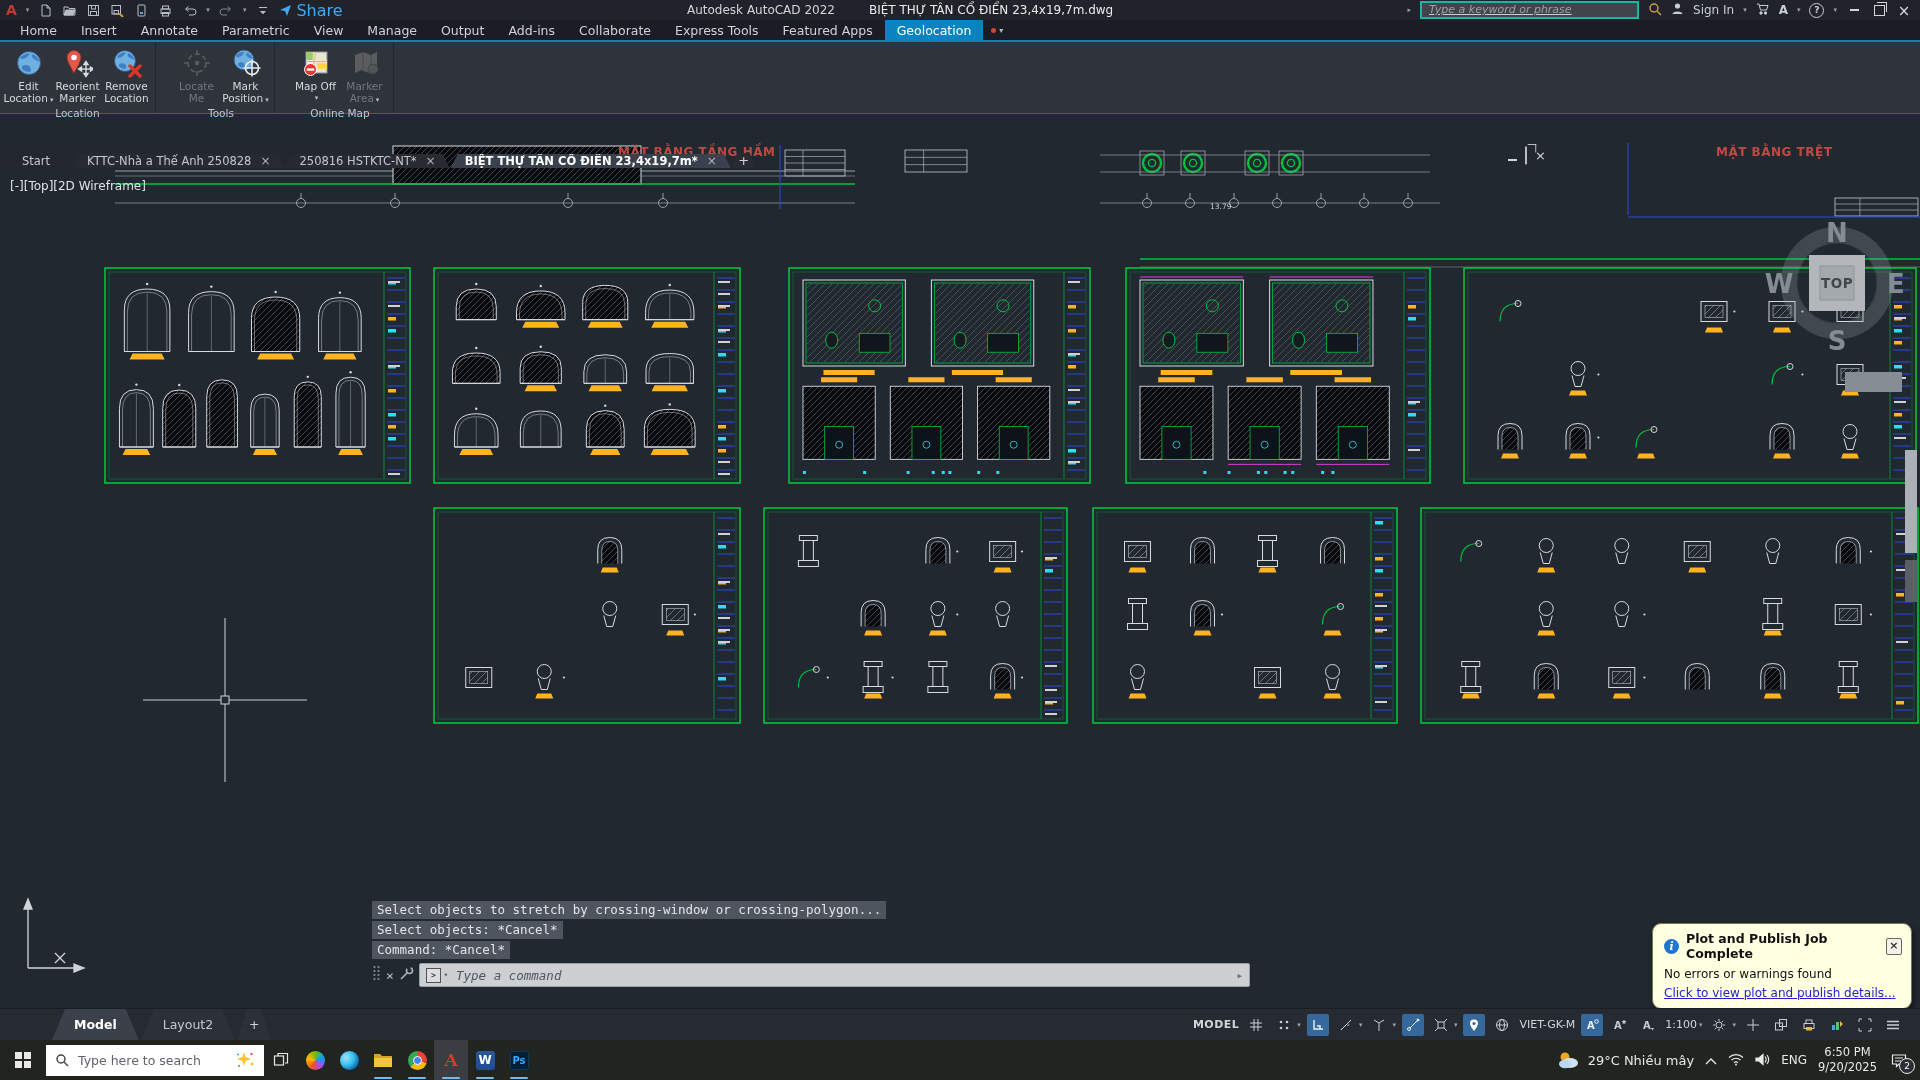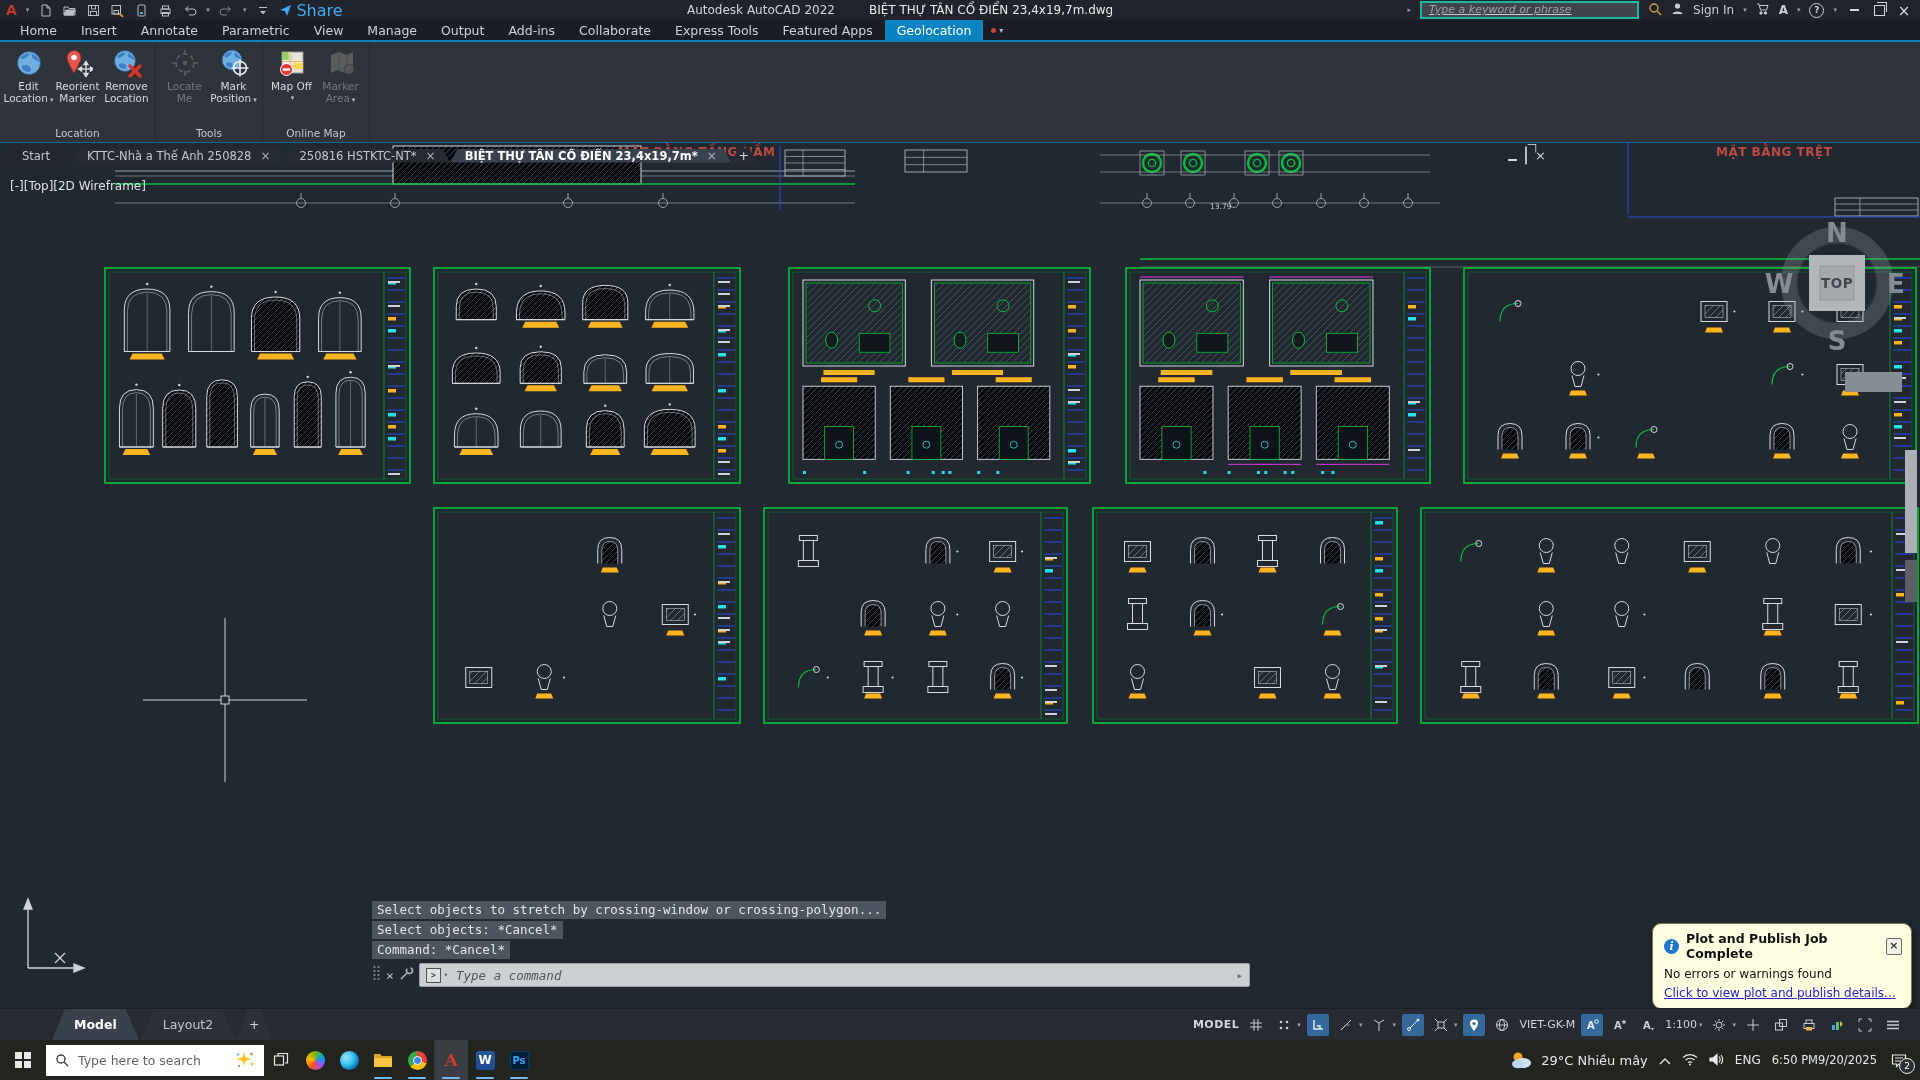--- a/index.html
+++ b/index.html
@@ -27,43 +27,43 @@
   .restore:before{content:"";position:absolute;left:2px;top:-4px;width:9px;height:9px;border:1px solid #d4d8dc;border-left:0;border-bottom:0;}
   .helpc{width:13px;height:13px;border-radius:50%;border:1.3px solid #c9ced4;display:grid;place-items:center;font-size:9px;font-weight:bold;}
   
   .rtabs{position:absolute;top:20px;left:0;width:100%;height:20px;background:#1a1d23;display:flex;align-items:stretch;
          padding-left:8px;border-bottom:0;z-index:49;font-size:12.5px;}
   .rtab{padding:0 12px;display:flex;align-items:center;color:#ced3d8;cursor:default;}
   .rtab.active{background:#0a84c0;color:#fff;}
   .rtab-extra{display:flex;align-items:center;padding:0 8px;gap:3px;color:#b7bdc3;font-size:8px;}
   .rtab-extra .dot{width:5px;height:5px;border-radius:50%;background:#d04238;}
   
-  .ribbon{position:absolute;top:40px;left:0;width:100%;height:103px;background:#2f343b;
-          border-top:2px solid #0a84c0;border-bottom:1px solid #0b6da3;display:flex;z-index:48;box-sizing:border-box;}
+  .ribbon{position:absolute;top:40px;left:0;width:100%;height:74px;background:#2f343b;
+          border-top:2px solid #0a84c0;border-bottom:1px solid #0b6da3;display:flex;z-index:48;box-sizing:border-box;gap:12px;}
   .rpanel{display:flex;flex-direction:column;border-right:1px solid #24282e;padding:3px 5px 0 5px;}
   .rbtns{display:flex;gap:2px;flex:1;align-items:flex-start;}
   .rbtn{width:47px;display:flex;flex-direction:column;align-items:center;padding-top:3px;
         font-size:10.5px;line-height:11.5px;color:#d5d9dd;text-align:center;border-radius:2px;}
   .rbtn .ric{width:30px;height:30px;margin-bottom:3px;}
   .rbtn .cartx{font-size:7px;color:#b7bdc3;margin-left:2px;}
   .rbtn.dim{color:#73787e;text-align:right;}
   .rbtn.dim .ric{filter:grayscale(1) brightness(.75);opacity:.7;}
   .plabel{height:16px;font-size:10.5px;color:#c2c7cd;text-align:center;line-height:15px;}
   
   .canvas{position:absolute;top:143px;left:0;width:1920px;height:865px;background:#212830;overflow:hidden;z-index:10;}
   #cad{position:absolute;left:0;top:0;}
   .redlbl{font-size:12px;font-weight:bold;fill:#bf4a42;letter-spacing:.5px;}
   .dimnote{font-size:7.5px;fill:#ccd1d6;}
   .vcl{font-size:26px;font-weight:bold;fill:#848b93;}
   .vct{font-size:13.5px;font-weight:bold;fill:#42474d;letter-spacing:.5px;}
   .vp-label{position:absolute;left:10px;top:36px;color:#dfe3e7;font-size:12px;z-index:14;}
   .winctl{position:absolute;left:1508px;top:5px;display:flex;gap:8px;z-index:15;color:#d4d8dc;align-items:center;height:14px;}
   .winctl .r2{transform:scale(.85);}
   
-  .file-tabs{position:absolute;left:0;top:0;height:25px;display:flex;align-items:center;z-index:16;font-size:11.5px;}
+  .file-tabs{position:absolute;left:0;top:0;height:25px;display:flex;align-items:flex-end;z-index:16;font-size:11.5px;}
   .ftab{display:flex;align-items:center;background:#272b31;color:#c2c7cd;padding:0 14px;margin-right:1px;
         clip-path:polygon(7px 0,calc(100% - 7px) 0,100% 100%,0 100%);white-space:nowrap;}
   .ftab.start{background:#23262c;padding:0 22px;}
   .ftab.active{background:#39414c;color:#fff;font-weight:bold;}
   .ftx{margin-left:9px;color:#aeb4ba;font-weight:normal;font-size:12px;}
   .ftplus{display:flex;align-items:center;justify-content:center;width:24px;background:#272b31;color:#cfd4d9;
           clip-path:polygon(6px 0,calc(100% - 6px) 0,100% 100%,0 100%);font-size:13px;}
   
   .cmd-dock{position:absolute;left:372px;top:758px;width:878px;z-index:20;font-family:"DejaVu Sans Mono","Liberation Mono",monospace;}
   .cmd-line{display:table;background:#4e555e;color:#e3e6e9;font-size:12.5px;line-height:16px;padding:1px 5px;margin-bottom:2px;}
@@ -117,21 +117,21 @@
   .tico.activeapp{background:#3a3d42;}
   .c-copilot{width:19px;height:19px;border-radius:50%;background:conic-gradient(from 210deg,#f25022,#ffb900,#7fba00,#00a4ef,#b04ae8,#f25022);}
   .c-edge{width:19px;height:19px;border-radius:50%;background:radial-gradient(circle at 32% 35%,#9fe3f9,#35c1f1 42%,#0a5ea8 78%,#073f73);}
   .c-chrome{width:19px;height:19px;border-radius:50%;background:conic-gradient(#ea4335 0 30%,#fbbc05 30% 63%,#34a853 63% 100%);position:relative;}
   .c-chrome:after{content:"";position:absolute;left:5px;top:5px;width:9px;height:9px;border-radius:50%;background:#4285f4;border:1.5px solid #fff;box-sizing:border-box;}
   .c-acad{font-weight:bold;font-size:17px;color:#d33b30;font-family:"DejaVu Serif",serif;}
   .c-word{width:19px;height:19px;border-radius:3px;background:linear-gradient(#2b579a,#1e4b8f);color:#fff;font-weight:bold;font-size:12px;display:grid;place-items:center;}
   .c-ps{width:19px;height:19px;border-radius:3px;background:#001e36;border:1px solid #0b3a5e;color:#31a8ff;font-weight:bold;font-size:10px;display:grid;place-items:center;box-sizing:border-box;}
   .tray{margin-left:auto;display:flex;align-items:center;gap:11px;padding-right:10px;}
   .tray .wx{display:flex;align-items:center;gap:7px;font-size:13px;}
-  .clock{display:flex;flex-direction:row;align-items:center;font-size:11.5px;line-height:1.3;}
+  .clock{display:flex;flex-direction:column;align-items:center;font-size:11.5px;line-height:1.3;}
   .notif{position:relative;display:grid;place-items:center;width:22px;height:22px;}
   .badge{position:absolute;right:-5px;bottom:-3px;width:14px;height:14px;border-radius:50%;background:#2b2e33;border:1px solid #e6e8ea;
          font-size:9px;display:grid;place-items:center;color:#fff;}
 </style>
 </head>
 <body>
 
 <div id="app">
 
   <div class="titlebar">

